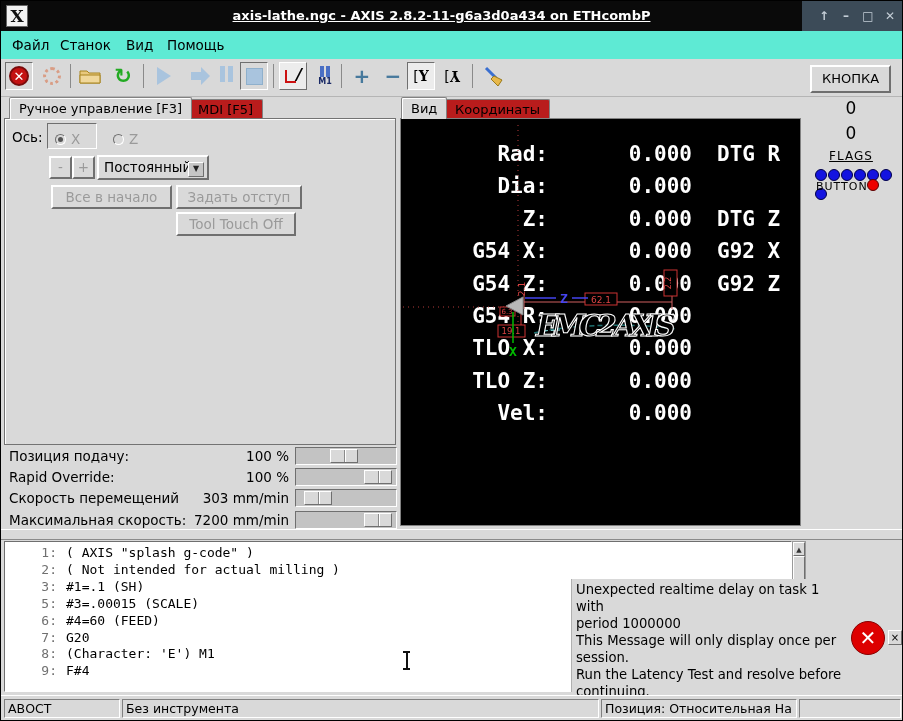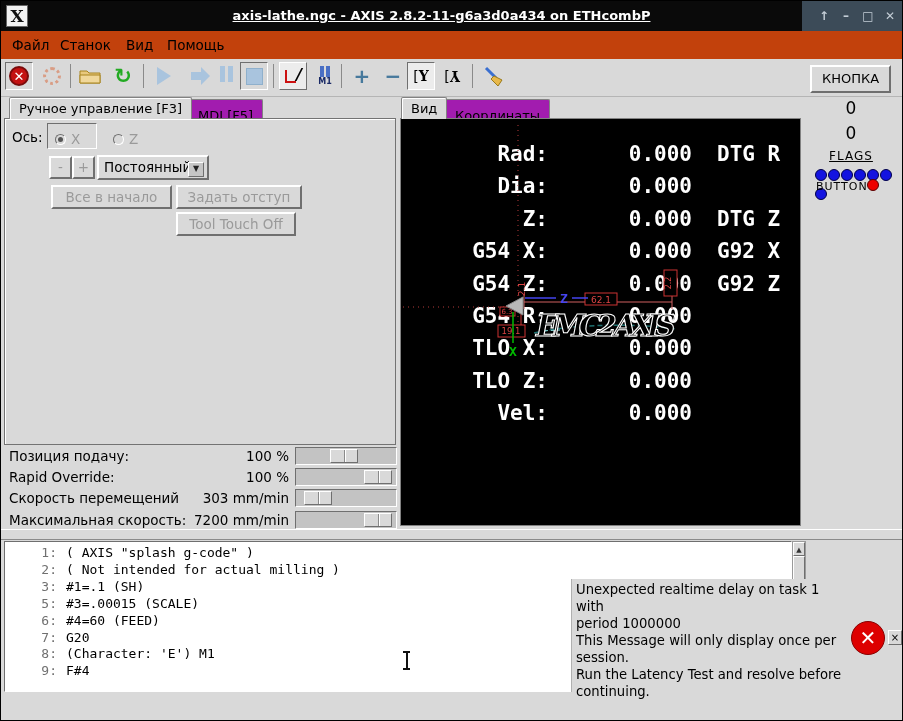--- a/index.html
+++ b/index.html
@@ -10,21 +10,21 @@
   .titlebar{position:absolute;left:0;top:0;width:100%;height:30px;background:#0a0a0a;}
   .titlebar-right{position:absolute;right:0;top:0;width:100px;height:30px;background:#3c4b58;}
   .xlogo{position:absolute;left:5px;top:4px;width:22px;height:22px;background:#f2f2f2;
     border:1px solid #666;box-sizing:border-box;text-align:center;line-height:20px;
     font-family:"DejaVu Serif",serif;font-weight:bold;font-size:17px;color:#111;}
   .title-text{position:absolute;left:100px;right:120px;top:0;height:30px;line-height:30px;
     text-align:center;color:#fff;font-weight:bold;font-size:13px;white-space:nowrap;overflow:hidden;text-decoration:underline;}
   .winbtn{position:absolute;top:5px;width:20px;height:20px;color:#c3cdd6;text-align:center;
     line-height:20px;font-size:12px;font-weight:bold;cursor:default;}
   
-  .menubar{position:absolute;left:0;top:30px;width:100%;height:28px;background:#c2410c;
+  .menubar{position:absolute;left:0;top:30px;width:100%;height:28px;background:#5eead4;
     border-bottom:1px solid #c0c0c0;}
   .menu-item{position:absolute;top:0;height:28px;line-height:28px;font-size:13.5px;padding:0 6px;}
   
   .toolbar{position:absolute;left:0;top:58px;width:100%;height:37px;background:#d9d9d9;
     border-bottom:1px solid #b5b5b5;}
   .tb{position:absolute;top:3px;width:28px;height:28px;box-sizing:border-box;background:#d9d9d9;
     display:flex;align-items:center;justify-content:center;}
   .raised{border-top:1px solid #fff;border-left:1px solid #fff;border-right:1px solid #6f6f6f;border-bottom:1px solid #6f6f6f;}
   .sunken{border-top:1px solid #6f6f6f;border-left:1px solid #6f6f6f;border-right:1px solid #fff;border-bottom:1px solid #fff;}
   .tb-sep{position:absolute;top:5px;width:1px;height:24px;background:#8a8a8a;}
@@ -46,21 +46,21 @@
   .bluetext{color:#47799c;font-weight:bold;font-size:20px;line-height:20px;}
   .yicon{font-family:"DejaVu Serif",serif;font-weight:bold;font-size:14px;}
   .yicon .br{font-family:"DejaVu Sans",sans-serif;font-weight:normal;}
   .knopka{position:absolute;right:11px;top:64px;width:81px;height:28px;background:#d9d9d9;
     border-top:2px solid #fff;border-left:2px solid #fff;border-right:2px solid #6f6f6f;border-bottom:2px solid #6f6f6f;
     font-size:13px;text-align:center;line-height:24px;box-sizing:border-box;}
   
   .tab{position:absolute;box-sizing:border-box;background:#d9d9d9;border:1px solid #828282;border-bottom:none;
     font-size:13px;padding:3px 9px 2px 9px;border-radius:2px 2px 0 0;}
   .tab.active{box-shadow:inset 1px 1px 0 #fff;z-index:3;}
-  .tab.inactive{padding-top:8px;background:#a21caf;}
+  .tab.inactive{padding-top:2px;background:#b91c1c;}
   .panel{position:absolute;box-sizing:border-box;border:1px solid #737373;box-shadow:inset 1px 1px 0 #fff;background:#d9d9d9;}
   
   .lbl13{font-size:13.5px;}
   .gray{color:#9a9a9a;}
   .radio{display:inline-block;width:11px;height:11px;border-radius:50%;background:#d9d9d9;
     border-top:1px solid #6f6f6f;border-left:1px solid #6f6f6f;border-right:1px solid #fff;border-bottom:1px solid #fff;
     vertical-align:-1px;box-sizing:border-box;position:relative;}
   .radio.sel:after{content:"";position:absolute;left:2px;top:2px;width:5px;height:5px;border-radius:50%;background:#555;}
   .btn{position:absolute;box-sizing:border-box;background:#d9d9d9;font-size:13.5px;text-align:center;
     border-top:2px solid #fff;border-left:2px solid #fff;border-right:2px solid #6f6f6f;border-bottom:2px solid #6f6f6f;}
@@ -388,14 +388,20 @@
       <div>period 1000000</div>
       <div>This Message will only display once per</div>
       <div>session.</div>
       <div>Run the Latency Test and resolve before</div>
       <div>continuing.</div>
     </div>
     <div class="popup-icon">✕</div>
     <div class="popup-close">×</div>
   </div>
 
+  <div class="statusbar">
+    <div class="sfield" style="left:3px;width:116px;">АВОСТ</div>
+    <div class="sfield" style="left:121px;width:477px;">Без инструмента</div>
+    <div class="sfield" style="left:600px;width:196px;">Позиция: Относительная На</div>
+    <div class="sfield" style="left:798px;width:102px;"></div>
+  </div>
 
 </div>
 
 </body></html>

